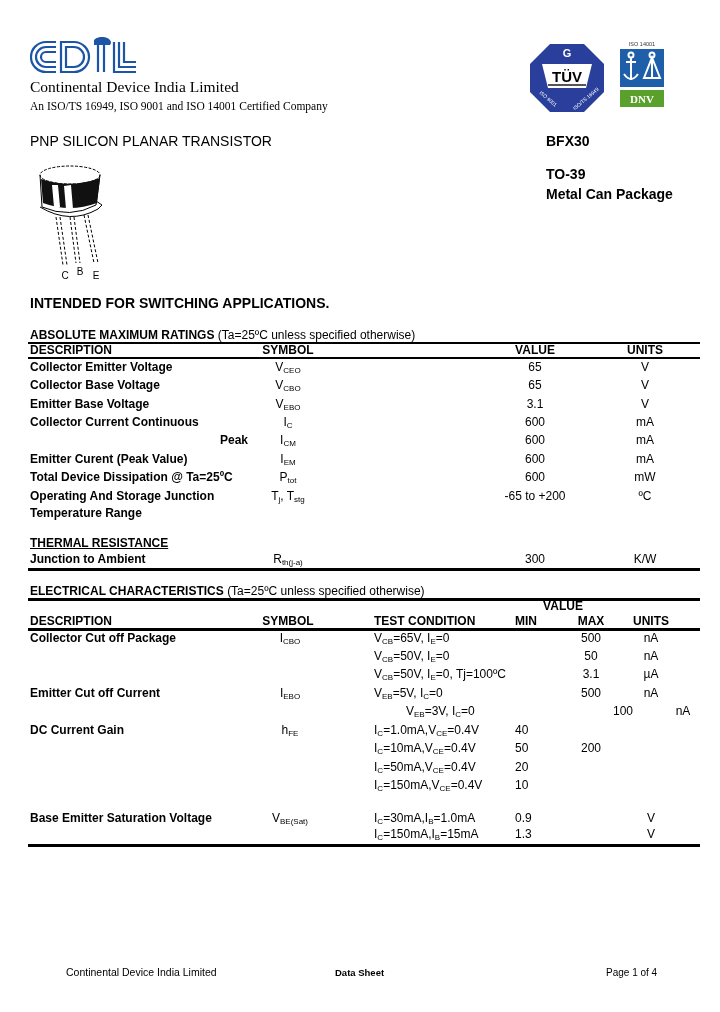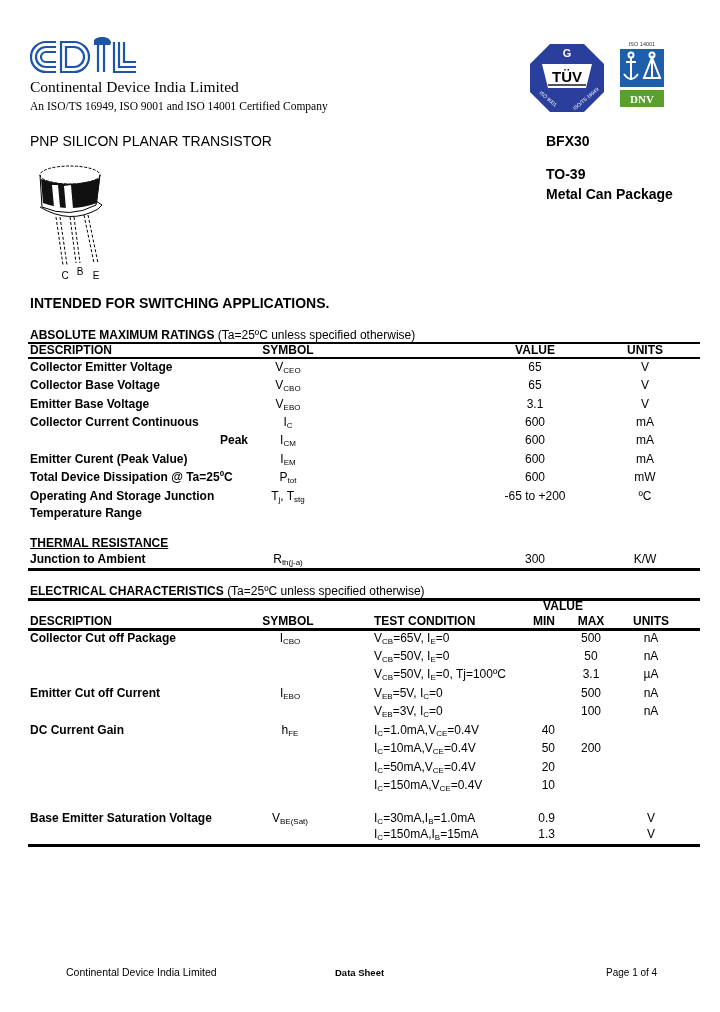--- a/index.html
+++ b/index.html
@@ -34,21 +34,21 @@
     .row span { position: absolute; white-space: nowrap; }
     .c-desc { left: 30px; font-weight: bold; }
     .c-sym { left: 258px; width: 60px; text-align: center; }
     .c-val { left: 480px; width: 110px; text-align: center; }
     .c-unit { left: 620px; width: 50px; text-align: center; }
     .hdr { font-weight: bold; }
 
     .e-desc { left: 30px; font-weight: bold; }
     .e-sym { left: 262px; width: 56px; text-align: center; }
     .e-cond { left: 374px; }
-    .e-min { left: 515px; width: 40px; text-align: right; }
+    .e-min { left: 515px; width: 40px; text-align: left; }
     .e-max { left: 571px; width: 40px; text-align: center; }
     .e-unit { left: 626px; width: 50px; text-align: center; }
 
     sub { font-size: 8px; vertical-align: -2px; line-height: 0; text-align: center; }
 
     #footer-company { left: 66px; top: 966px; font-size: 10.5px; }
     #footer-doc { left: 335px; top: 967px; font-size: 9.5px; font-weight: bold; }
     #footer-page { left: 606px; top: 967px; font-size: 10px; }
   </style>
 </head>
@@ -253,21 +253,21 @@
       <span class="e-unit">µA</span>
     </div>
     <div class="row" style="top: 686px;">
       <span class="e-desc">Emitter Cut off Current</span>
       <span class="e-sym"><span style="position:static">I</span><sub>EBO</sub></span>
       <span class="e-cond"><span style="position:static">V</span><sub>EB</sub><span style="position:static">=5V, I</span><span style="position:static"></span><sub>C</sub><span style="position:static">=0</span></span>
       <span class="e-min"></span>
       <span class="e-max">500</span>
       <span class="e-unit">nA</span>
     </div>
-    <div class="row" style="top: 704px;">
+    <div class="row" style="top: 704px; margin-left: 32px;">
       <span class="e-desc"></span>
       <span class="e-sym"><span style="position:static"></span><sub></sub></span>
       <span class="e-cond"><span style="position:static">V</span><sub>EB</sub><span style="position:static">=3V, I</span><span style="position:static"></span><sub>C</sub><span style="position:static">=0</span></span>
       <span class="e-min"></span>
       <span class="e-max">100</span>
       <span class="e-unit">nA</span>
     </div>
     <div class="row" style="top: 723px;">
       <span class="e-desc">DC Current Gain</span>
       <span class="e-sym"><span style="position:static">h</span><sub>FE</sub></span>

